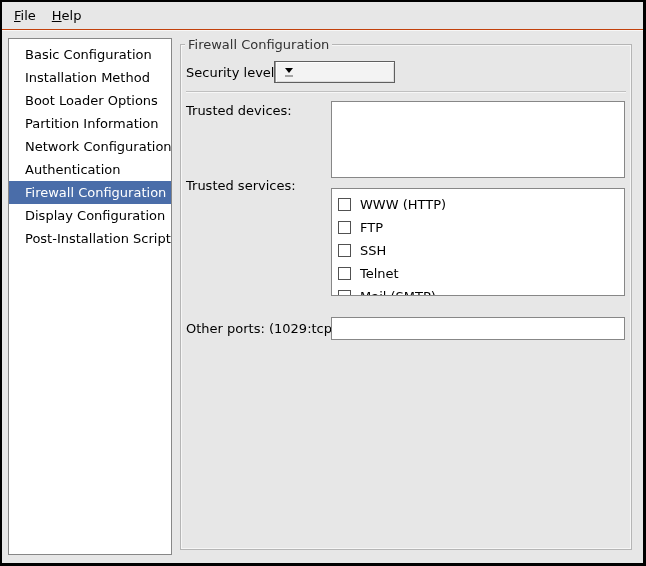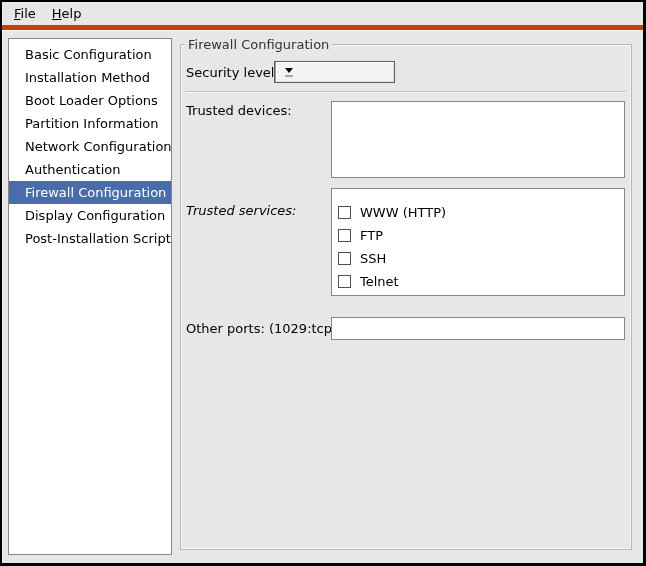--- a/index.html
+++ b/index.html
@@ -13,21 +13,21 @@
   }
   .win-inner {
     position:absolute; left:2px; top:2px; width:641px; height:561px;
     background:#e7e7e7; overflow:hidden;
   }
 
   
   .menubar {
     position:absolute; left:0; top:0; width:100%; height:28px;
     display:flex; align-items:stretch; padding-left:4px;
-    border-bottom:5px solid #c2410c;
+    border-bottom:1px solid #c2410c;
     box-shadow:0 1px 0 #f7f7f7;
     background:#e7e7e7;
   }
   .menu-item {
     display:flex; align-items:center; padding:0 8px; cursor:default;
   }
   .menu-item span { display:inline-block; }
   .menu-item span::first-letter { text-decoration:underline; }
 
   
@@ -81,21 +81,21 @@
     position:absolute; left:5px; top:46px; width:440px; height:2px;
     border-top:1px solid #c0c0c0; border-bottom:1px solid #f7f7f7;
   }
 
   
   .listbox {
     position:absolute; left:150px; width:294px;
     background:#fff; border:1px solid #878787; overflow:hidden;
   }
   .devices-box { top:56px; height:77px; }
-  .services-box { top:143px; height:108px; padding-top:12px; }
+  .services-box { top:143px; height:108px; padding-top:4px; }
   .check-row {
     height:23px; display:flex; align-items:center; padding-left:6px;
     cursor:default;
   }
   .checkbox {
     width:13px; height:13px; background:#fff; border:1px solid #515151;
     margin-right:9px; flex:none;
   }
   .textinput {
     position:absolute; left:150px; top:272px; width:294px; height:23px;
@@ -174,21 +174,21 @@
         </span>
       </div>
 
       <div class="hsep"></div>
 
       <div class="flabel" style="top:58px;">Trusted devices:</div>
       <div class="listbox devices-box">
         
       </div>
 
-      <div class="flabel" style="top:158px;font-style:italic;">Trusted services:</div>
+      <div class="flabel" style="top:133px;">Trusted services:</div>
       <div class="listbox services-box">
 
           <div class="check-row">
             <span class="checkbox"></span>
             <span>WWW (HTTP)</span>
           </div>
 
           <div class="check-row">
             <span class="checkbox"></span>
             <span>FTP</span>

